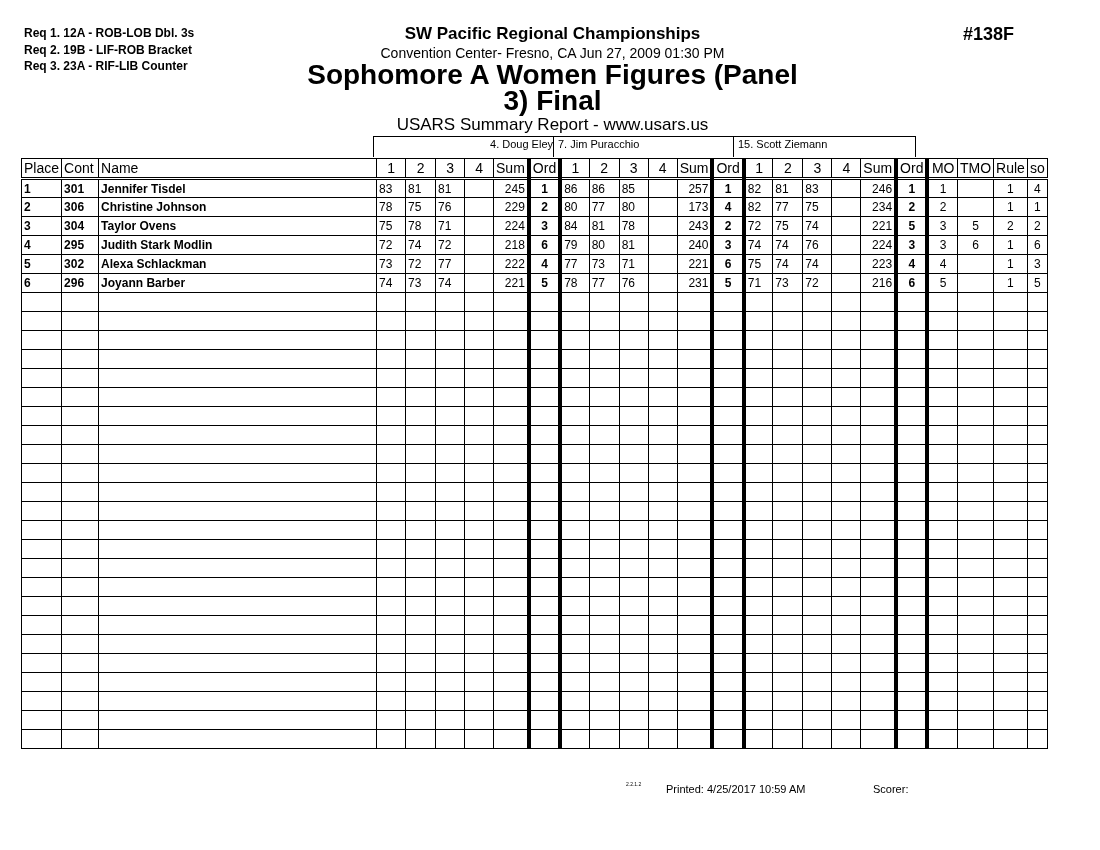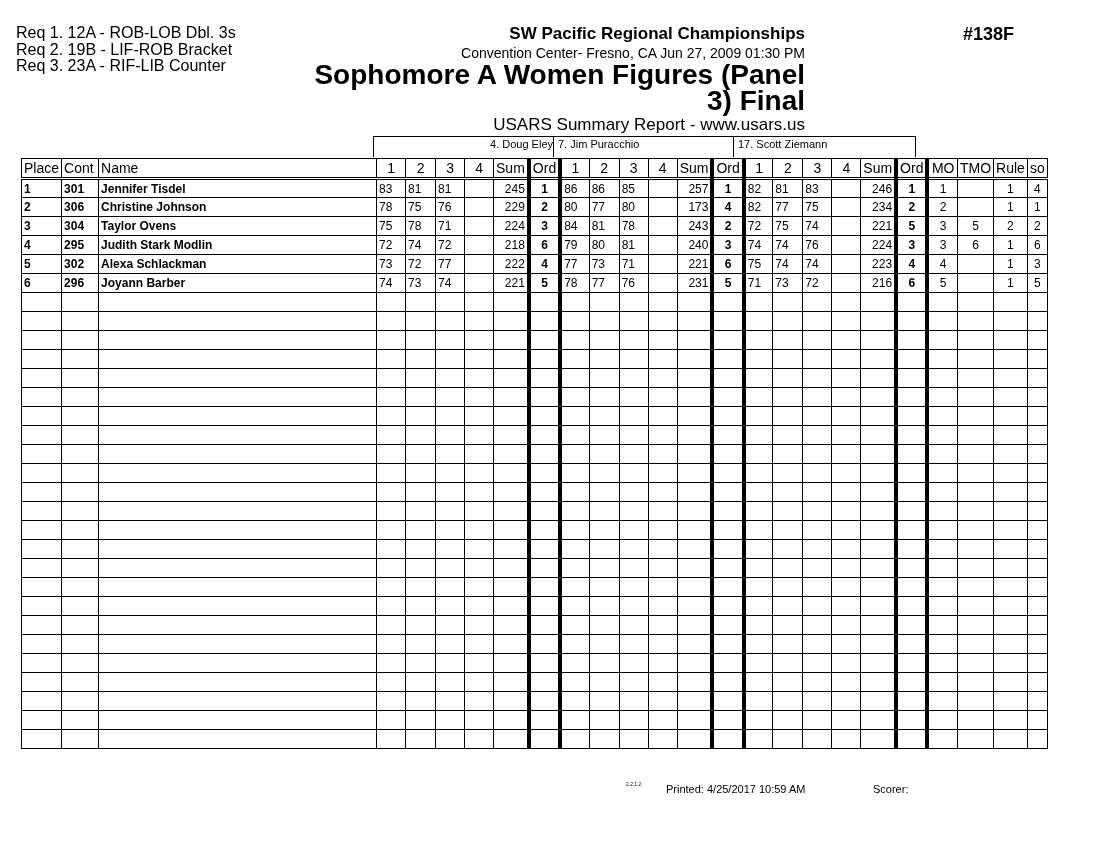--- a/index.html
+++ b/index.html
@@ -1,19 +1,19 @@
 <!DOCTYPE html>
 <html><head>
 <meta charset="utf-8">
 <style>
   html, body { margin:0; padding:0; background:#ffffff; }
   body { width:1100px; height:850px; position:relative; overflow:hidden;
          font-family:"Liberation Sans", sans-serif; color:#000; }
-  .reqs { position:absolute; left:16px; top:25px; font-size:16px; line-height:16.5px; }
-  .title-block { position:absolute; left:300px; width:505px; top:24px; text-align:right; }
+  .reqs { position:absolute; left:24px; top:25px; font-size:12px; line-height:16.5px;font-weight:bold; }
+  .title-block { position:absolute; left:300px; width:505px; top:24px; text-align:center; }
   .t1 { font-size:17px; font-weight:bold; line-height:20px; }
   .t2 { font-size:14px; line-height:18px; }
   .t3 { font-size:28px; font-weight:bold; line-height:26px; }
   .t4 { font-size:17px; line-height:22px; }
   .event-no { position:absolute; left:963px; top:24px; font-size:18px; font-weight:bold; }
 
   .judge-box { position:absolute; top:136px; height:21px; border:1px solid #000; border-bottom:none;
                font-size:11px; line-height:14px; padding-left:4px; box-sizing:border-box; }
 
   table.grid { position:absolute; left:21px; top:158px; border-collapse:collapse; table-layout:fixed; }
@@ -42,21 +42,21 @@
 <div class="title-block">
   <div class="t1">SW Pacific Regional Championships</div>
   <div class="t2">Convention Center- Fresno, CA  Jun 27, 2009  01:30 PM</div>
   <div class="t3">Sophomore A Women Figures (Panel 3) Final</div>
   <div class="t4">USARS Summary Report - www.usars.us</div>
 </div>
 <div class="event-no">#138F</div>
 
 <div class="judge-box" style="left:373px;width:181px;text-align:right;">4.  Doug Eley</div>
 <div class="judge-box" style="left:553px;width:181px;">7.  Jim Puracchio</div>
-<div class="judge-box" style="left:733px;width:183px;">17.  Scott Ziemann</div>
+<div class="judge-box" style="left:733px;width:183px;">15.  Scott Ziemann</div>
 
 <table class="grid" id="grid">
   <colgroup>
     <col style="width:37px">
       <col style="width:37px">
       <col style="width:278px">
     <col style="width:29px">
       <col style="width:30px">
       <col style="width:29px">
       <col style="width:29px">

